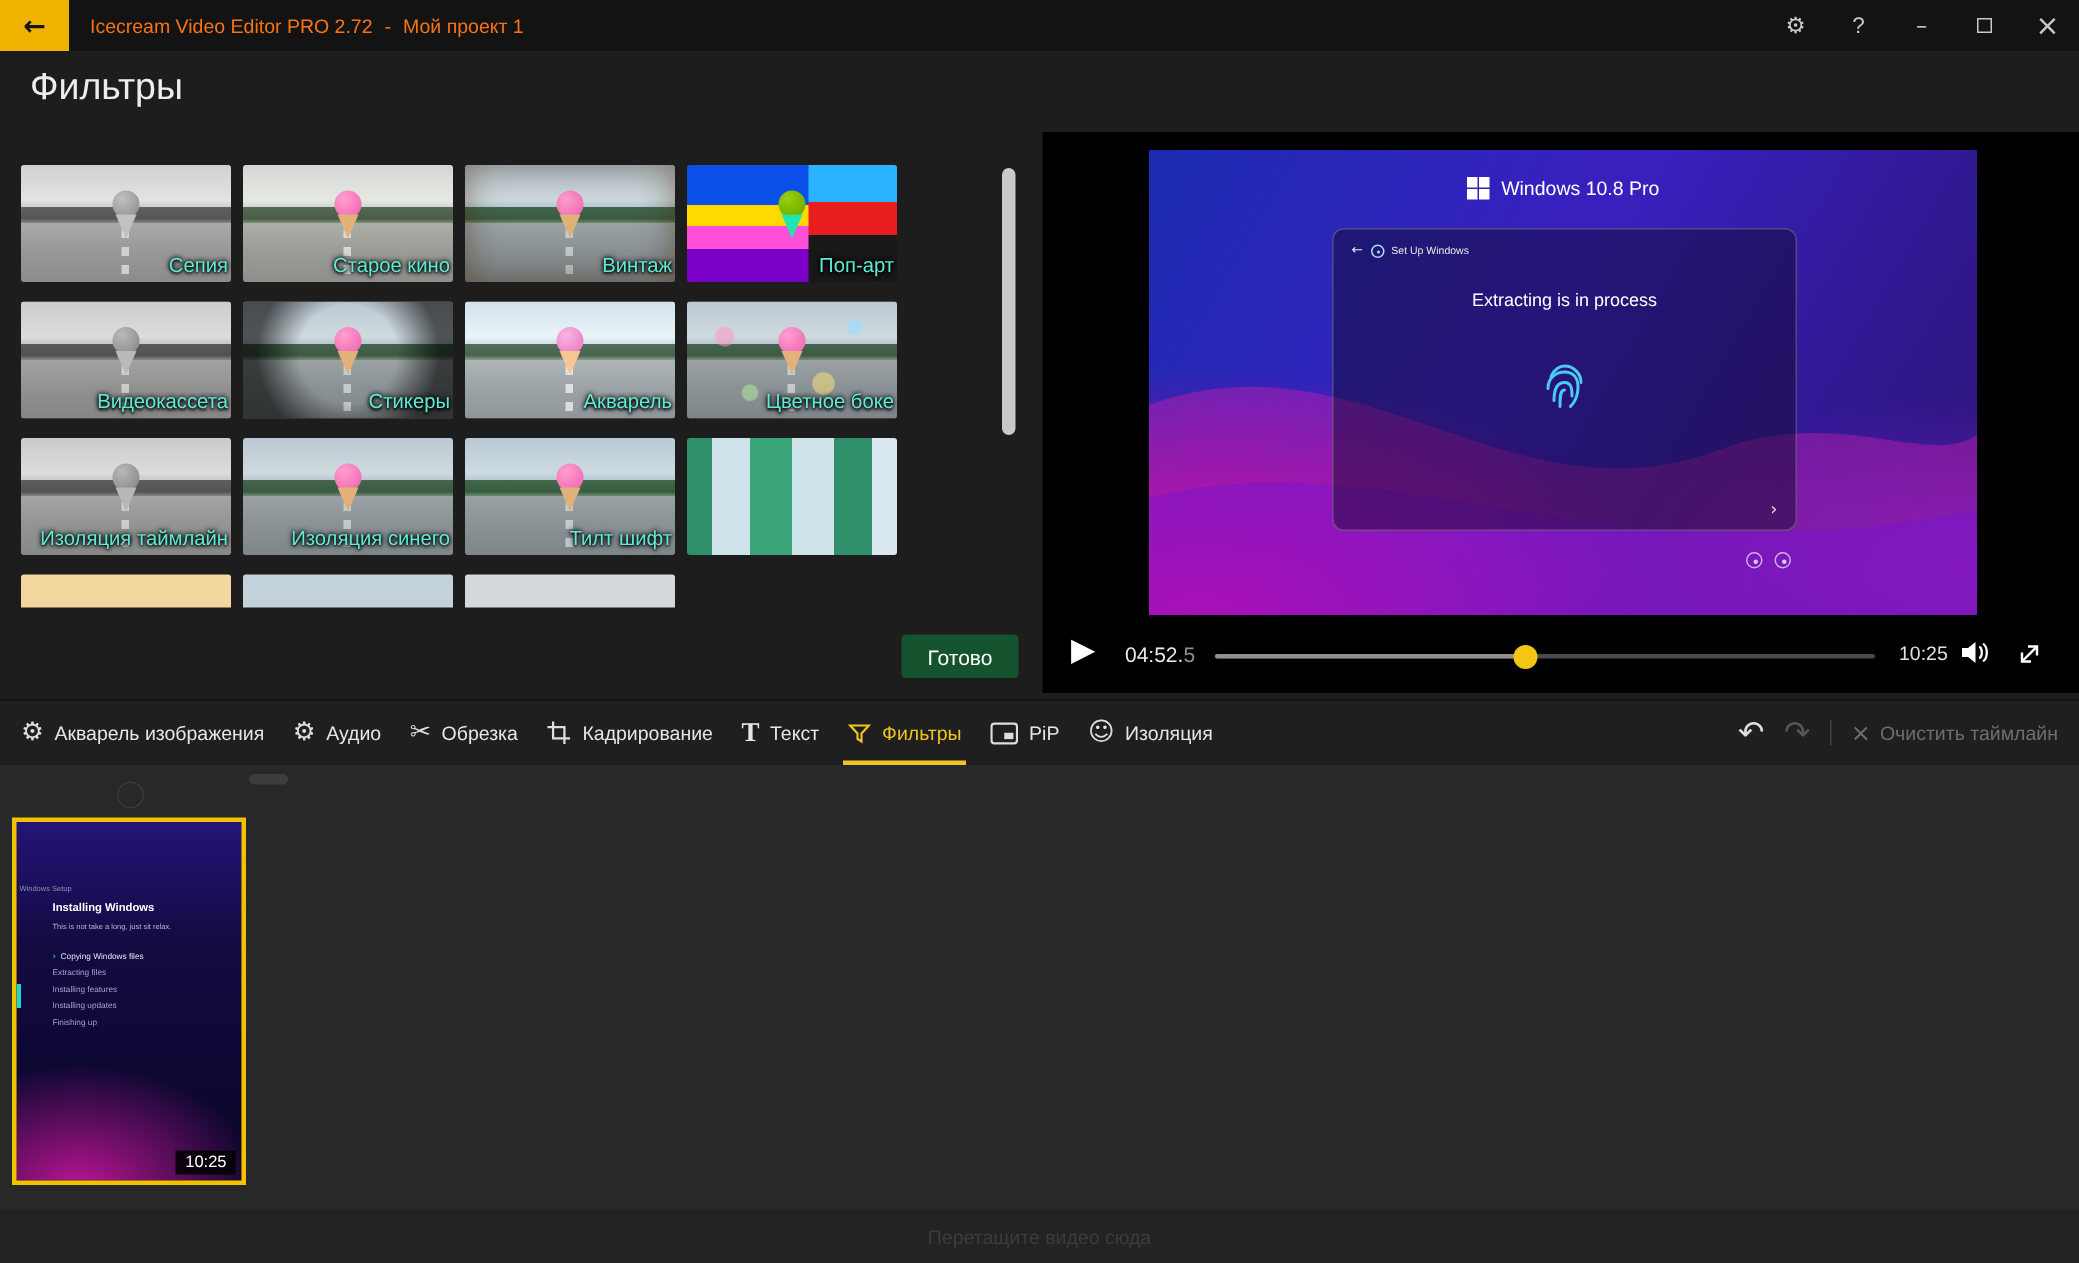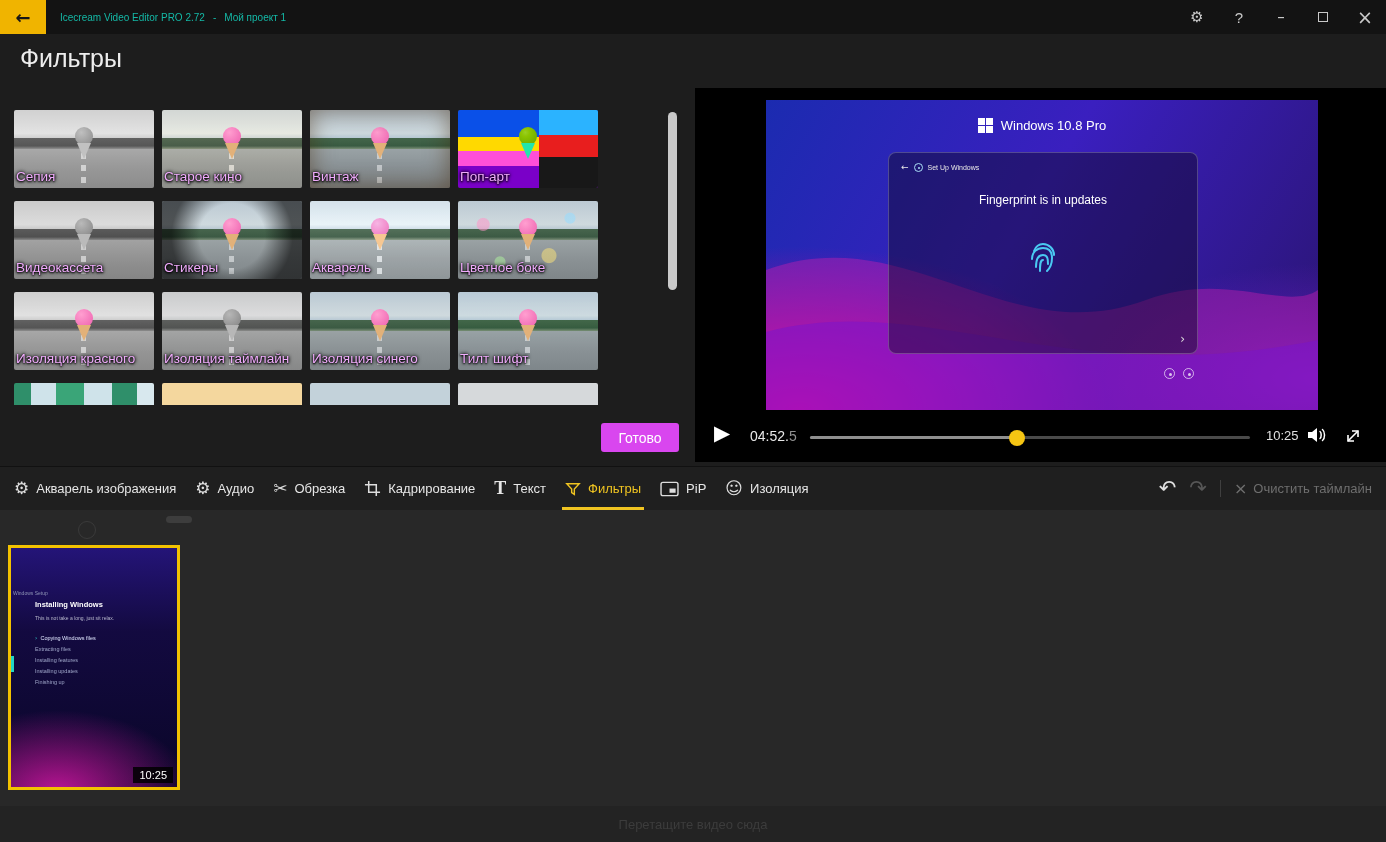--- a/index.html
+++ b/index.html
@@ -4,21 +4,21 @@
 <style>
   * { margin:0; padding:0; box-sizing:border-box; }
   html,body { background:#000; }
   body { font-family:"Liberation Sans", sans-serif; }
   .app { position:relative; width:1386px; height:842px; background:#1d1d1d; overflow:hidden; }
   .glyph { font-family:"DejaVu Sans", sans-serif; }
 
   
   .titlebar { position:absolute; left:0; top:0; right:0; height:34px; background:#131313; display:flex; align-items:center; }
   .back-btn { width:46px; height:34px; background:#f0b400; color:#161616; display:flex; align-items:center; justify-content:center; font-size:18px; font-weight:bold; cursor:pointer; }
-  .tb-title { display:flex; gap:8px; margin-left:14px; font-size:10px; color:#14b8a6; }
+  .tb-title { display:flex; gap:8px; margin-left:14px; font-size:13px; color:#f97316; }
   .tb-right { margin-left:auto; display:flex; align-items:center; height:100%; }
   .tb-btn { width:42px; height:34px; display:flex; align-items:center; justify-content:center; color:#c9c9c9; font-size:15px; cursor:pointer; }
   .tb-btn .sq { width:10px; height:10px; border:1px solid #c9c9c9; display:block; }
   .tb-btn.close { font-size:19px; }
 
   
   .page-title { position:absolute; left:20px; top:44px; font-size:25px; color:#ededed; }
 
   
   .filter-grid { position:absolute; left:14px; top:110px; width:596px; height:295px; overflow:hidden;
@@ -27,22 +27,22 @@
   .scene { position:absolute; inset:0;
     background:linear-gradient(180deg,#bcc9d3 0%,#cfdade 30%,#b9c8d2 36%,#47654d 36%,#3c5a44 46%,#7c8e79 50%,#9aa2a4 50%,#8b9295 74%,#7f8689 100%); }
   .scene::before { content:''; position:absolute; left:48%; top:55%; width:5px; height:40%;
     background:repeating-linear-gradient(180deg,#e3e6e8 0 6px,transparent 6px 12px); opacity:.65; }
   .icecream { position:absolute; left:50%; top:22%; width:20px; height:36px; transform:translateX(-50%); z-index:2; }
   .icecream::before { content:''; position:absolute; left:1px; top:0; width:18px; height:18px;
     background:radial-gradient(circle at 35% 30%, #ff9fd0, #ee5fae); border-radius:50% 50% 48% 48%; }
   .icecream::after { content:''; position:absolute; left:3px; top:16px; width:0; height:0;
     border-left:7px solid transparent; border-right:7px solid transparent; border-top:16px solid #e2b179; }
   .fx { position:absolute; inset:0; pointer-events:none; z-index:3; }
-  .tile-label { position:absolute; left:2px; right:2px; bottom:3px; z-index:4; text-align:left;
-    color:#f0abfc; font-size:13.5px; font-weight:500; line-height:1.08;
+  .tile-label { position:absolute; left:2px; right:2px; bottom:3px; z-index:4; text-align:right;
+    color:#5eead4; font-size:13.5px; font-weight:500; line-height:1.08;
     text-shadow:0 1px 2px #000, 0 0 3px #000, 0 0 4px #000; }
 
   .f-sepia .scene, .f-sepia .icecream { filter:grayscale(1) brightness(1.05); }
   .f-old .scene { filter:sepia(.2) saturate(.9) brightness(1.03); }
   .f-vintage .scene { filter:saturate(1.15); }
   .f-vintage .fx { box-shadow:inset 0 0 24px rgba(70,40,10,.55); }
   .f-pop .scene { background:linear-gradient(180deg,#0a50e8 0 34%,#ffd900 34% 52%,#ff4fd8 52% 72%,#7a00c8 72% 100%); }
   .f-pop .scene::before { display:none; }
   .f-pop .fx { left:58%; background:linear-gradient(180deg,#2bb3ff 0 32%,#e81e1e 32% 60%,#181818 60% 100%); }
   .f-pop .icecream { filter:hue-rotate(120deg) saturate(2); }
@@ -58,21 +58,21 @@
   .f-green .scene { filter:grayscale(.92) brightness(1.02); }
   .f-green .icecream { filter:grayscale(1); }
   .f-blue .scene { filter:saturate(1.05); }
   .f-tilt .scene { filter:saturate(1.25); }
   .p1 { background:linear-gradient(90deg,#2f8f6a 0 12%,#cfe3ea 12% 30%,#3aa578 30% 50%,#cfe3ea 50% 70%,#2f8f6a 70% 88%,#d8e8ee 88%); }
   .p2 { background:linear-gradient(180deg,#f4d79e 0 60%,#e9ba6c 100%); }
   .p3 { background:linear-gradient(180deg,#c3d2da 0 70%,#aebfca 100%); }
   .p4 { background:linear-gradient(180deg,#d6d9db 0 70%,#c3c7ca 100%); }
 
   .scrollbar-thumb { position:absolute; left:668px; top:112px; width:9px; height:178px; background:#c9c9c9; border-radius:5px; cursor:pointer; }
-  .done-btn { position:absolute; left:601px; top:423px; width:78px; height:29px; background:#d946ef; color:#fff;
+  .done-btn { position:absolute; left:601px; top:423px; width:78px; height:29px; background:#14532d; color:#fff;
     font-size:14px; border:none; border-radius:3px; display:flex; align-items:center; justify-content:center; cursor:pointer; }
 
   
   .preview-panel { position:absolute; left:695px; top:88px; width:691px; height:374px; background:#000; }
   .video { position:absolute; left:71px; top:12px; width:552px; height:310px; overflow:hidden;
     background:
       radial-gradient(90% 85% at 6% 100%, rgba(236,0,150,.95), transparent 62%),
       radial-gradient(70% 60% at 100% 90%, rgba(110,30,200,.85), transparent 62%),
       linear-gradient(120deg, #1b2bb0 0%, #3a1fbf 45%, #2a1470 100%); }
   .video svg.waves { position:absolute; inset:0; }
@@ -117,21 +117,21 @@
   .undo-btn { color:#e0e0e0; font-size:21px; cursor:pointer; }
   .redo-btn { color:#575757; font-size:21px; cursor:pointer; }
   .tb-divider { width:1px; height:17px; background:#3f3f3f; }
   .clear-btn { display:flex; align-items:center; gap:6px; color:#6e6e6e; font-size:13px; cursor:pointer; }
   .clear-btn .x { font-size:16px; }
 
   
   .timeline { position:absolute; left:0; right:0; top:510px; bottom:36px; background:#282828; }
   .tl-handle { position:absolute; left:166px; top:6px; width:26px; height:7px; background:#3d3d3d; border-radius:4px; cursor:pointer; }
   .tl-marker { position:absolute; left:78px; top:11px; width:18px; height:18px; border:1px solid #3a3a3a; border-radius:50%; }
-  .clip { position:absolute; left:8px; top:35px; width:172px; height:245px; border:3px solid #f2c200; cursor:pointer; overflow:hidden;
+  .clip { position:absolute; left:8px; top:35px; width:156px; height:245px; border:3px solid #f2c200; cursor:pointer; overflow:hidden;
     background:
       radial-gradient(130% 55% at 28% 102%, rgba(205,22,160,.9), transparent 62%),
       linear-gradient(180deg, #241478 0%, #130a40 35%, #0a0628 100%); }
   .clip .corner { position:absolute; left:2px; top:42px; font-size:5px; color:#8d93b5; }
   .clip .c-title { position:absolute; left:24px; top:52px; font-size:7.5px; font-weight:bold; color:#fff; }
   .clip .c-sub { position:absolute; left:24px; top:67px; font-size:5px; color:#b7b7cc; }
   .clip .steps { position:absolute; left:24px; top:86px; display:flex; flex-direction:column; gap:5px; }
   .clip .step { font-size:5.5px; color:#9fa6c9; display:flex; gap:3px; align-items:center; }
   .clip .step.first { color:#dfe6ff; }
   .clip .step .chev { color:#34e0d6; font-size:6px; }
@@ -217,26 +217,20 @@
         <div class="scene"></div>
         <div class="icecream"></div>
         <div class="fx"></div>
         <div class="tile-label">Акварель</div>
       </div>
     <div class="tile f-bokeh">
         <div class="scene"></div>
         <div class="icecream"></div>
         <div class="fx"></div>
         <div class="tile-label">Цветное боке</div>
-      </div>
-    <div class="tile f-red">
-        <div class="scene"></div>
-        <div class="icecream"></div>
-        <div class="fx"></div>
-        <div class="tile-label">Изоляция красного</div>
       </div>
     <div class="tile f-green">
         <div class="scene"></div>
         <div class="icecream"></div>
         <div class="fx"></div>
         <div class="tile-label">Изоляция таймлайн</div>
       </div>
     <div class="tile f-blue">
         <div class="scene"></div>
         <div class="icecream"></div>
@@ -272,21 +266,21 @@
             <i></i>
           </span>
         <span class="txt">Windows 10.8 Pro</span>
       </div>
       <div class="osd-dialog">
         <div class="osd-header">
           <span class="mini-arrow glyph">←</span>
           <span class="key-icon"></span>
           <span>Set Up Windows</span>
         </div>
-        <div class="osd-msg">Fingerprint is in updates</div>
+        <div class="osd-msg">Extracting is in process</div>
         <svg class="fp-icon" width="30" height="34" viewBox="0 0 30 34" fill="none" stroke="#4ac9f2" stroke-width="2" stroke-linecap="round">
           <path d="M6,10 C8,5 12,3 15,3 C21,3 26,8 26,14"></path>
           <path d="M4,18 C4,11 9,7 15,7 C21,7 24,11 24,17 C24,23 22,27 19,30"></path>
           <path d="M8,26 C8,20 9,14 15,14 C20,14 20,19 20,23"></path>
           <path d="M12,30 C12,24 12,19 15,19"></path>
         </svg>
         <div class="osd-next glyph">›</div>
       </div>
       <div class="video-osd-icons">
         <span class="osd-circle"></span>

